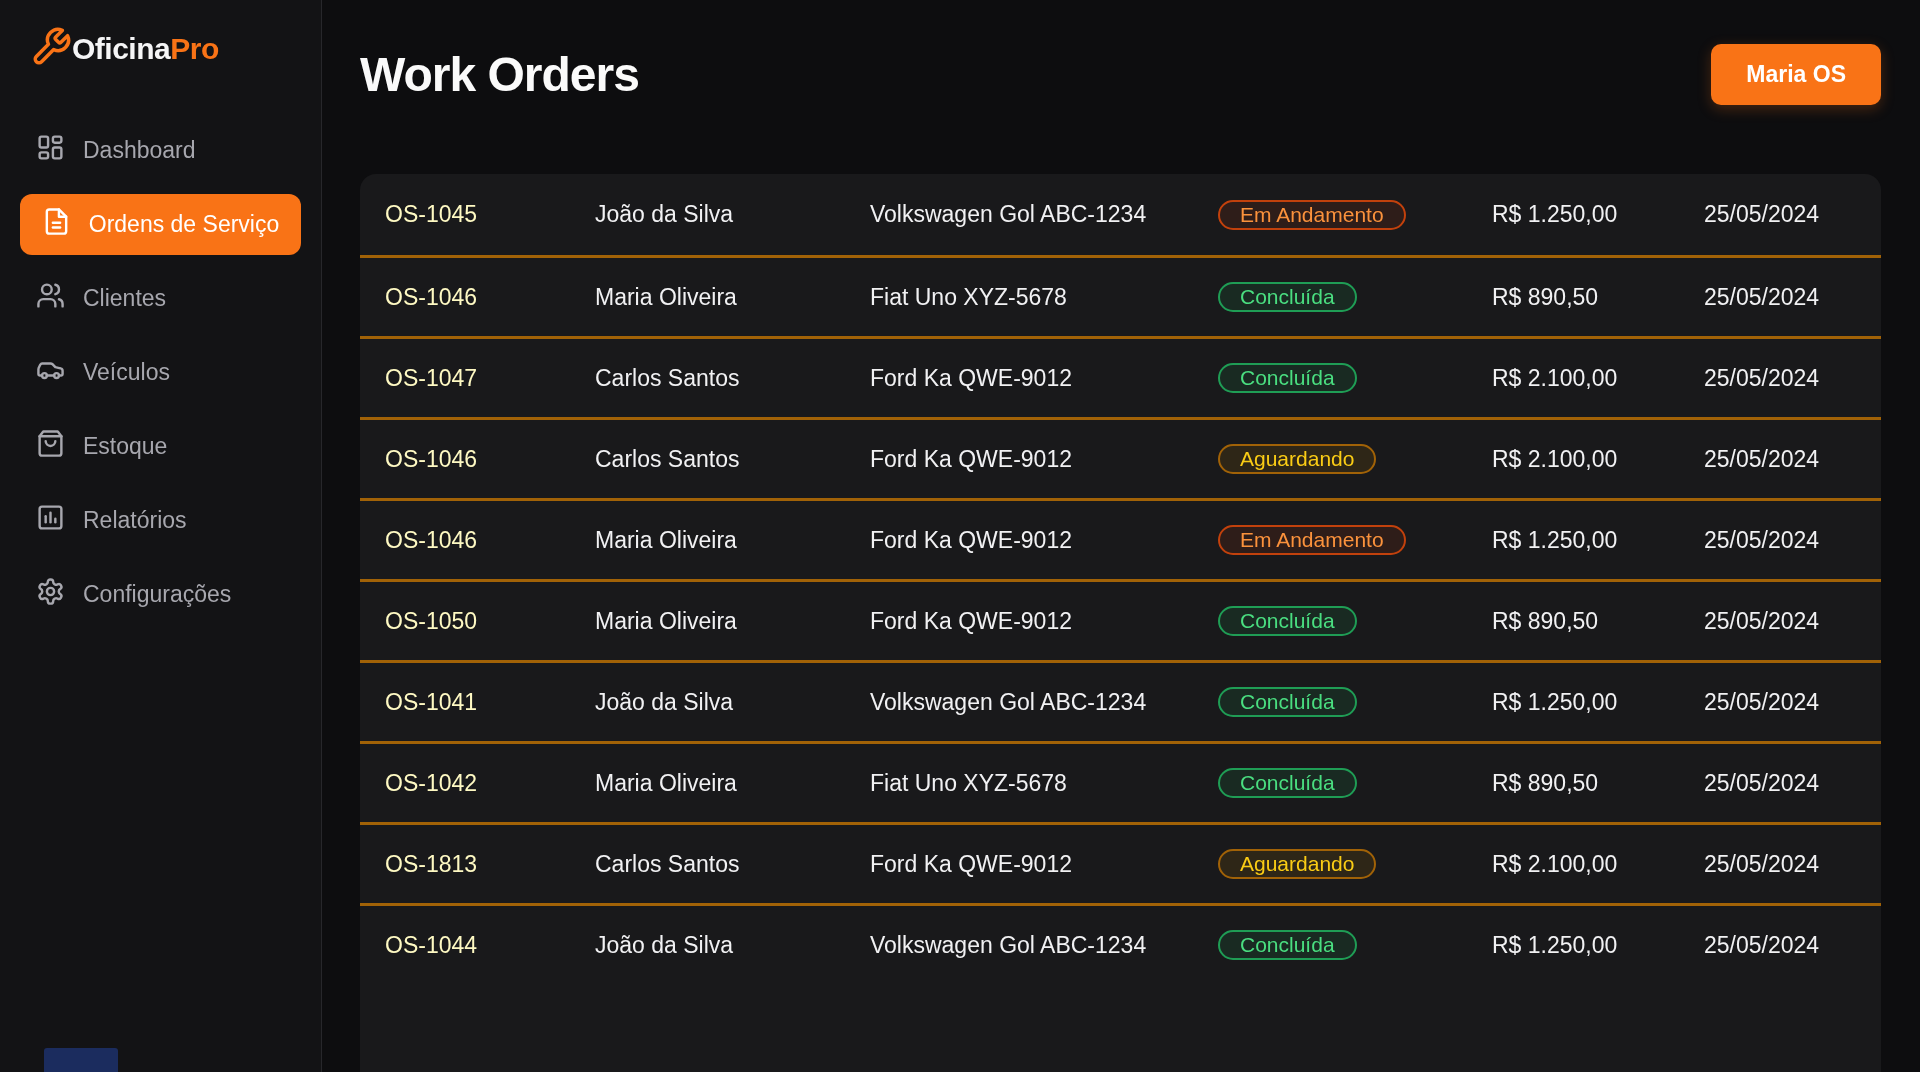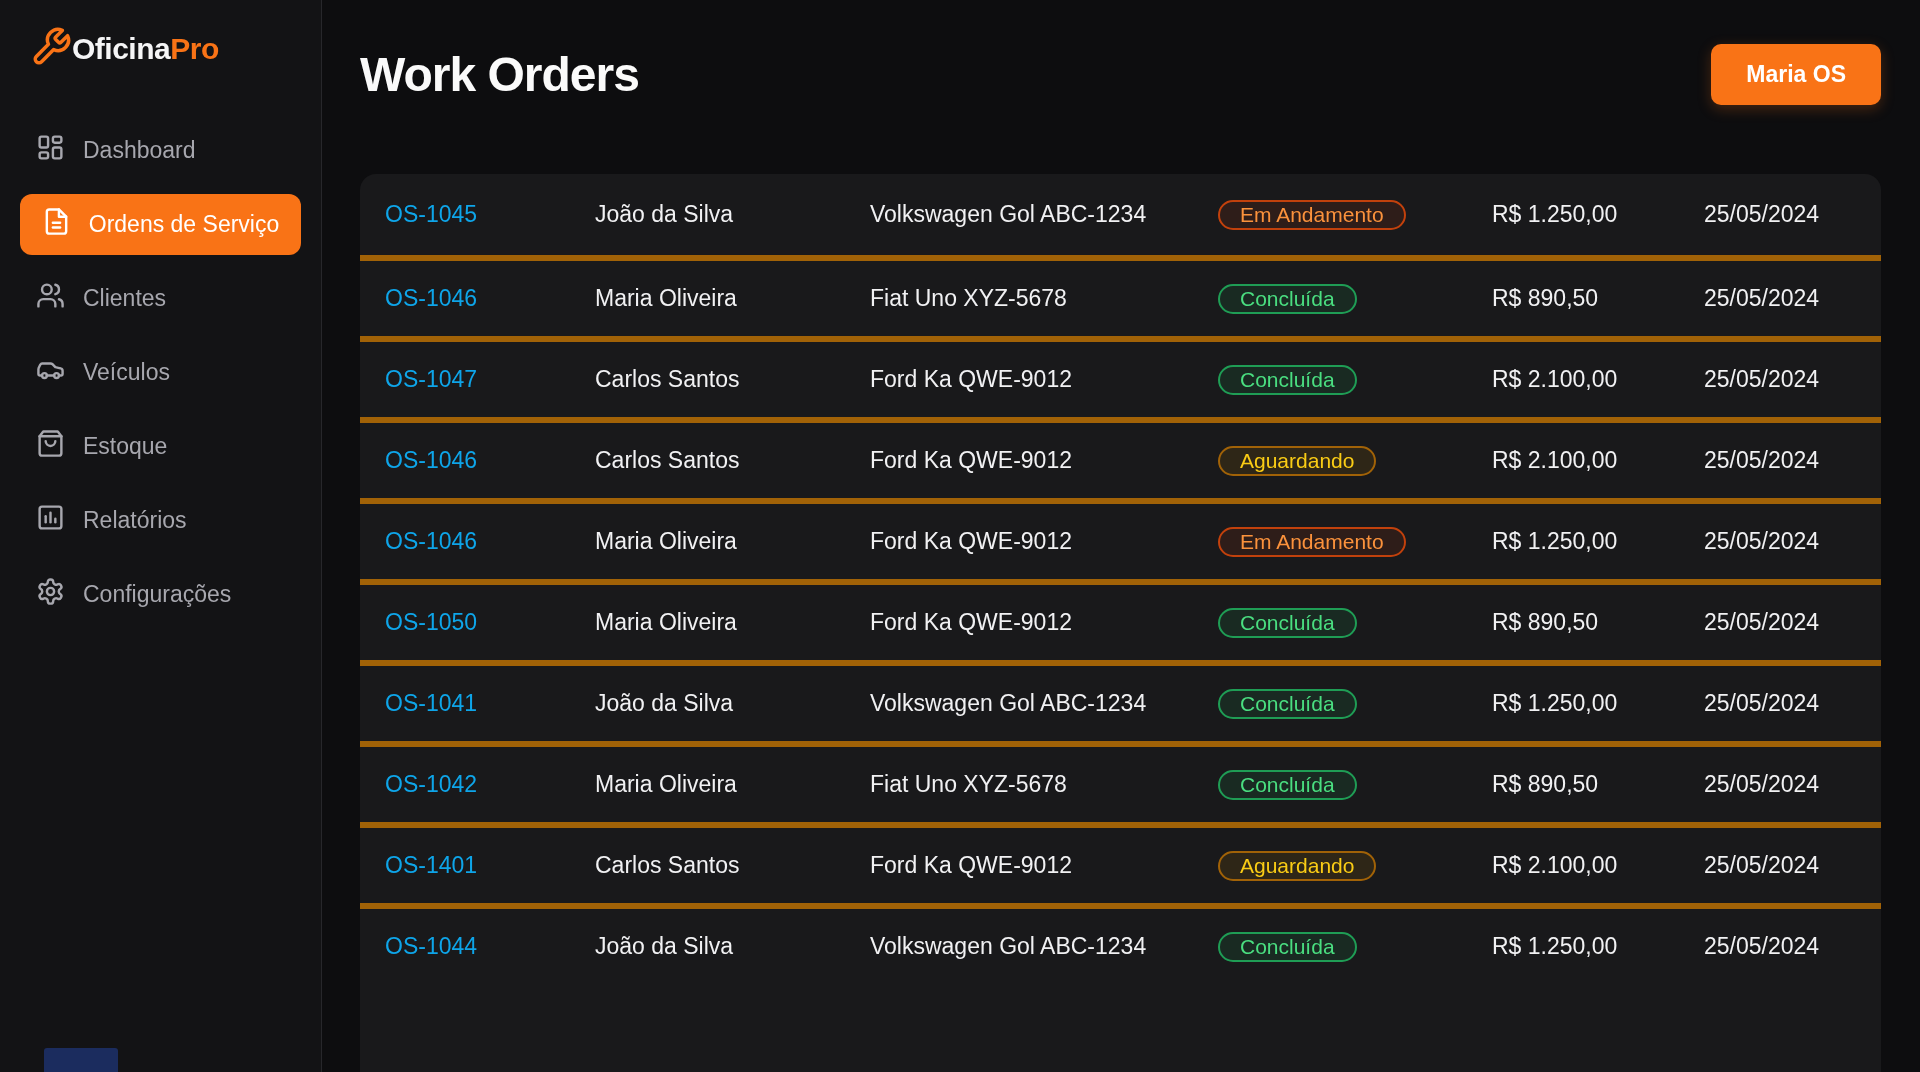--- a/index.html
+++ b/index.html
@@ -67,24 +67,24 @@
     padding-left:25px;
   }
   .thead {
     background:#27272a;
     height:110px;
     font-size:23px; font-weight:600; color:#ffffff;
   }
   .tbody-row {
     height:81px;
     font-size:23px; color:#f1f1f3;
-    border-top:6px solid #a16207;
+    border-top:3px solid #a16207;
   }
   .tbody-row:first-of-type { border-top:none; }
-  .cell-os { color:#0ea5e9; }
+  .cell-os { color:#fef9c3; }
 
   .badge {
     display:inline-flex; align-items:center; justify-content:center;
     padding:1px 20px; border-radius:999px;
     font-size:21px; border:2px solid transparent; white-space:nowrap;
   }
   .badge.in_progress { color:#fb923c; border-color:#c2410c; background:rgba(194,65,12,0.13); }
   .badge.completed  { color:#4ade80; border-color:#1f9d55; background:rgba(34,197,94,0.10); }
   .badge.waiting    { color:#facc15; border-color:#a16207; background:rgba(202,138,4,0.12); }
 </style>
@@ -231,21 +231,21 @@
         </div>
         <div class="trow tbody-row">
           <div class="cell-os">OS-1042</div>
           <div>Maria Oliveira</div>
           <div>Fiat Uno XYZ-5678</div>
           <div><span class="badge completed">Concluída</span></div>
           <div>R$ 890,50</div>
           <div>25/05/2024</div>
         </div>
         <div class="trow tbody-row">
-          <div class="cell-os">OS-1401</div>
+          <div class="cell-os">OS-1813</div>
           <div>Carlos Santos</div>
           <div>Ford Ka QWE-9012</div>
           <div><span class="badge waiting">Aguardando</span></div>
           <div>R$ 2.100,00</div>
           <div>25/05/2024</div>
         </div>
         <div class="trow tbody-row">
           <div class="cell-os">OS-1044</div>
           <div>João da Silva</div>
           <div>Volkswagen Gol ABC-1234</div>

